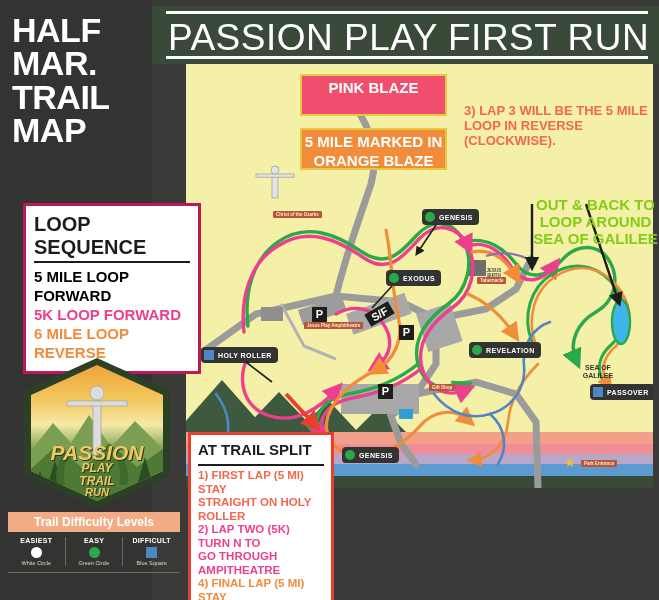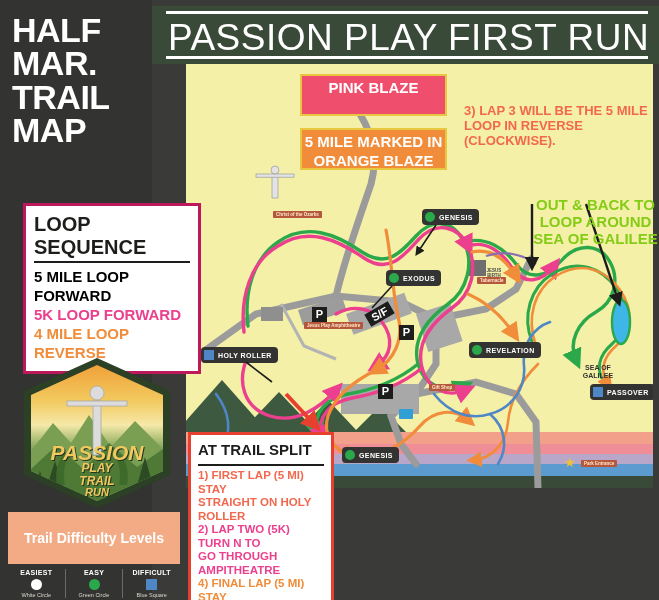--- a/index.html
+++ b/index.html
@@ -68,22 +68,22 @@
   .logo-badge { position:absolute; inset:0; background:#2c4026;
       clip-path:polygon(50% 0%,100% 22%,100% 78%,50% 100%,0% 78%,0% 22%); }
   .logo-inner { position:absolute; left:7px; top:7px; right:7px; bottom:7px;
       clip-path:polygon(50% 0%,100% 22%,100% 78%,50% 100%,0% 78%,0% 22%); overflow:hidden;
       background:linear-gradient(#f0a23a 0%,#f2c95e 26%,#f6e9a8 44%,#8aab5e 60%,#3d6b33 100%); }
   .logo-text { position:absolute; left:0; right:0; bottom:10px; text-align:center; color:#f2c95e;
                font-weight:bold; font-style:italic; text-shadow:1px 1px 0 #23351f; }
 
   
   .diff { position:absolute; left:8px; top:512px; width:172px; }
-  .diff-h { background:#f2ab85; color:#fff; font-weight:bold; font-size:14px;
-            text-align:center; padding:18px 0; }
+  .diff-h { background:#f2ab85; color:#fff; font-weight:bold; font-size:12px;
+            text-align:center; padding:3px 0; }
   .diff-row { display:flex; padding-top:5px; }
   .diff-cell { flex:1; text-align:center; border-right:1px solid #6a6a66; }
   .diff-cell:last-child { border-right:none; }
   .diff-t { font-size:7px; font-weight:bold; color:#ffffff; letter-spacing:0.3px; }
   .diff-s { font-size:5.5px; color:#ded9cf; margin-top:2px; }
   .sym { width:11px; height:11px; margin:3px auto 0; }
   .sym.circle { border-radius:50%; }
   .diff-rule { margin-top:6px; height:1px; background:#6a6a66; }
 
   
@@ -333,21 +333,21 @@
   <div class="outback">
     <div>OUT &amp; BACK TO</div>
     <div>LOOP AROUND</div>
     <div>SEA OF GALILEE</div>
   </div>
 
   <div class="loop-box">
     <div class="loop-h">LOOP SEQUENCE</div>
     <div class="loop-l" style="color:#000000">5 MILE LOOP FORWARD</div>
     <div class="loop-l" style="color:#ec3f8e">5K LOOP FORWARD</div>
-    <div class="loop-l" style="color:#f08c3a">4 MILE LOOP REVERSE</div>
+    <div class="loop-l" style="color:#f08c3a">6 MILE LOOP REVERSE</div>
   </div>
 
   <div class="split-box">
     <div class="split-h">AT TRAIL SPLIT</div>
     <div class="split-l" style="color:#f2684e">
       <div>1) FIRST LAP (5 MI) STAY</div>
       <div>STRAIGHT ON HOLY ROLLER</div>
     </div>
     <div class="split-l" style="color:#ec3f8e">
       <div>2) LAP TWO (5K) TURN N TO</div>

